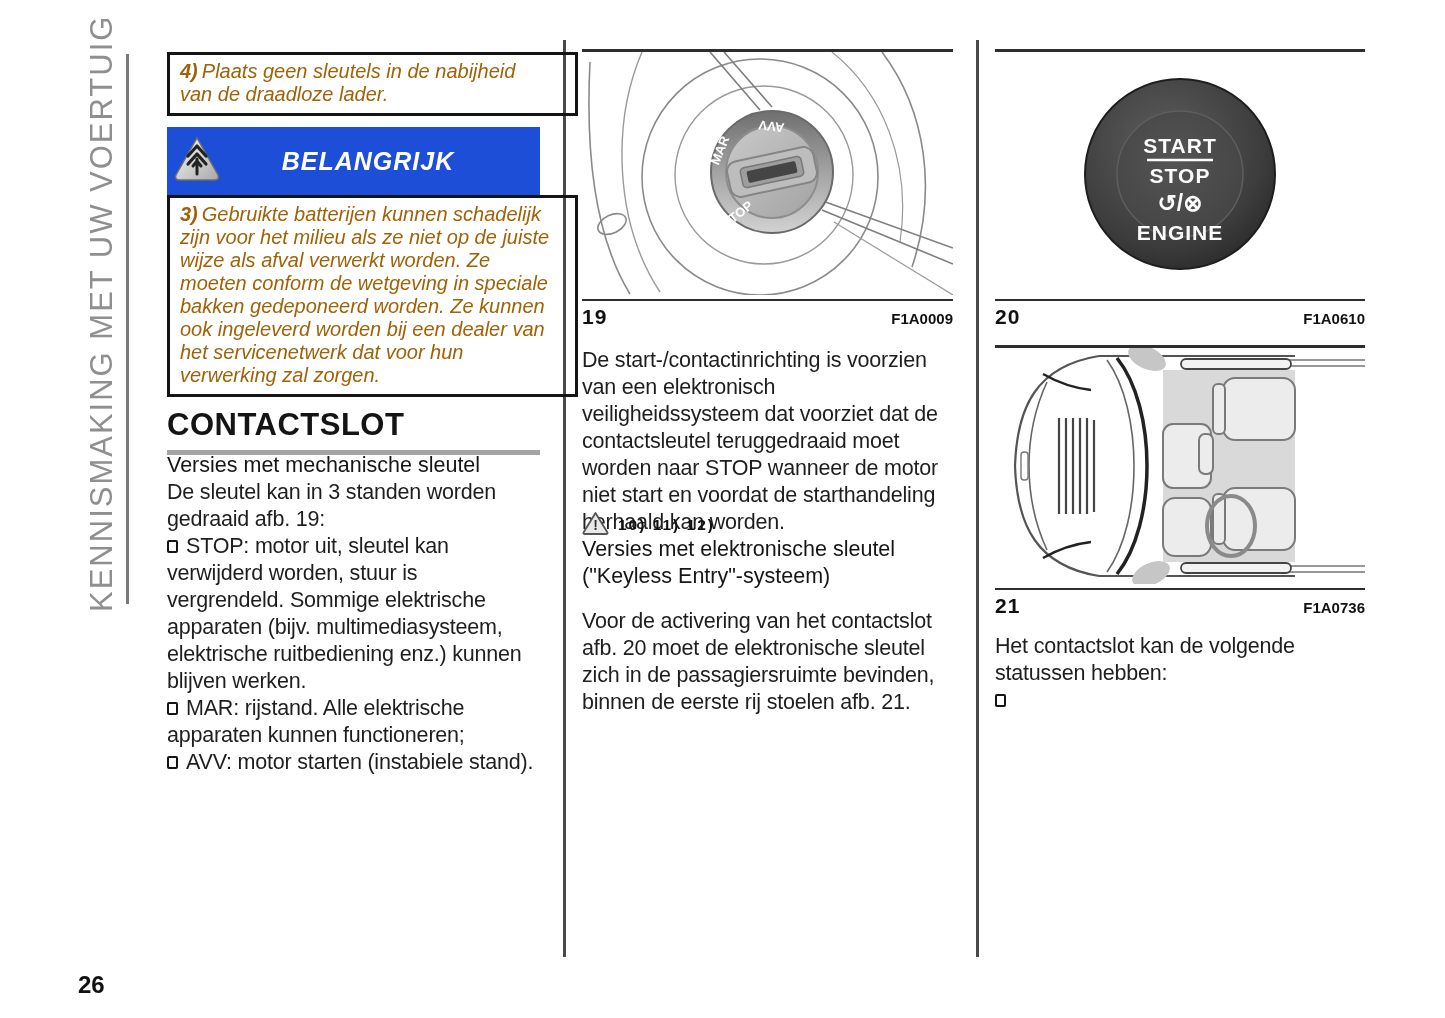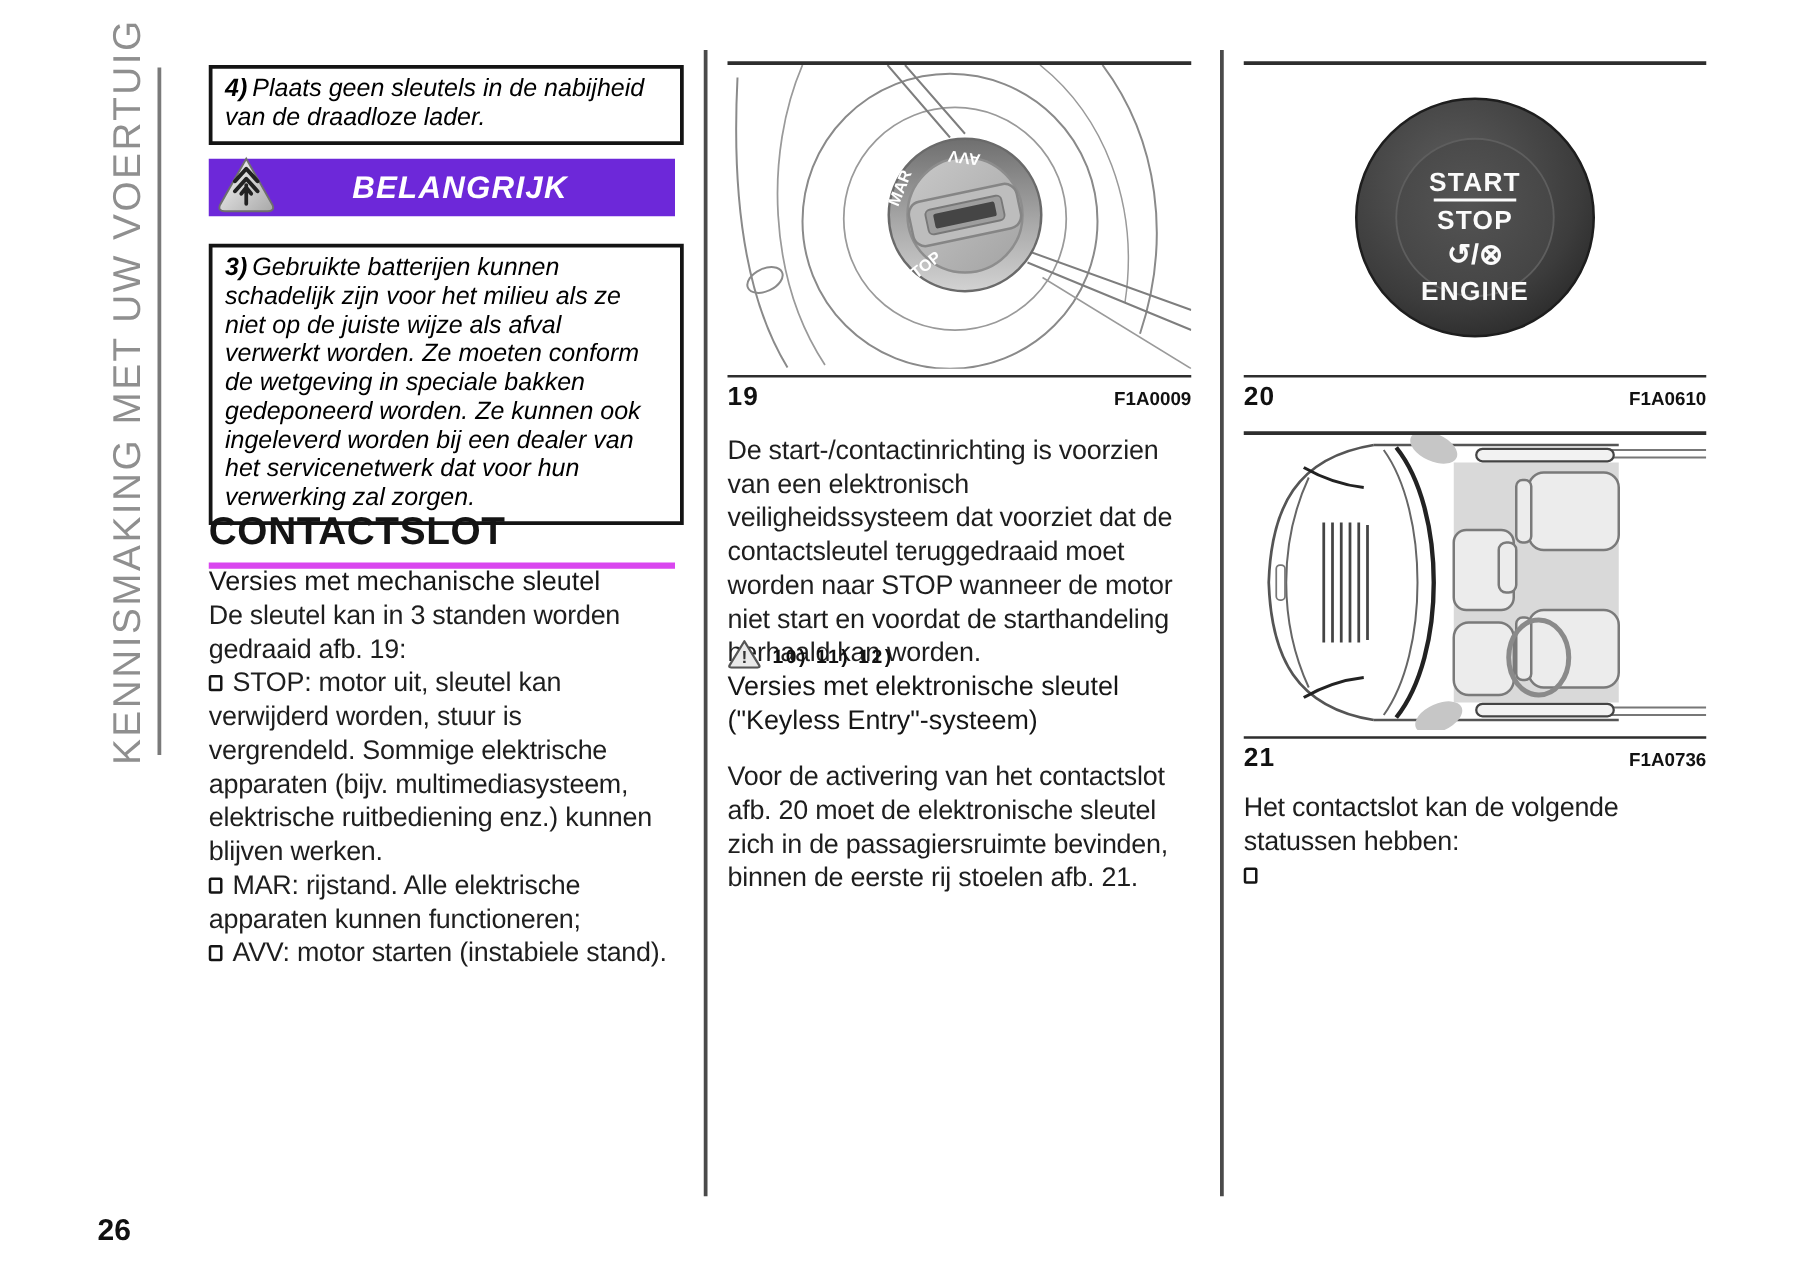--- a/index.html
+++ b/index.html
@@ -21,43 +21,43 @@
 
   
   .col { position:absolute; top:0; }
   .col1 { left:167px; width:373px; }
   .col2 { left:582px; width:371px; }
   .col3 { left:995px; width:370px; }
   .divider { position:absolute; top:40px; height:917px; width:3px; background:#4a4a4a; }
 
   
   .note-box {
-    position:absolute; left:0; width:380px; box-sizing:border-box;
+    position:absolute; left:0; width:411px; box-sizing:border-box;
     border:3px solid #141414; padding:5px 23px 7px 10px;
-    font-style:italic; font-size:20px; line-height:23px; color:#000000;
+    font-style:italic; font-size:20px; line-height:23px; color:#a16207;
   }
   .note-num { font-weight:bold; font-style:italic; padding-right:4px; }
 
   
   .banner {
-    position:absolute; left:0; top:127px; width:373px; height:46px;
-    background:#6d28d9; display:flex; align-items:center;
+    position:absolute; left:0; top:127px; width:373px; height:68px;
+    background:#1d4ed8; display:flex; align-items:center;
   }
   .banner-icon { margin-left:5px; flex:0 0 auto; }
   .banner-label {
     flex:1 1 auto; text-align:center; color:#ffffff;
     font-weight:bold; font-style:italic; font-size:25px; letter-spacing:1px;
     padding-right:26px;
   }
 
   
   .heading {
     position:absolute; left:0; top:407px; width:373px; margin:0;
     font-size:31px; font-weight:800; letter-spacing:0.5px; color:#141414;
-    border-bottom:5px solid #d946ef; padding-bottom:7px;
+    border-bottom:5px solid #a3a3a3; padding-bottom:7px;
   }
 
   .flow { position:absolute; left:0; }
   .subhead { font-weight:normal; font-size:21.5px; line-height:27px; color:#161616; }
   .para { font-size:21.5px; line-height:27px; color:#1e1e1e; letter-spacing:-0.2px; }
 
   .sq {
     display:inline-block; width:11px; height:13px; box-sizing:border-box;
     border:2.5px solid #141414; border-radius:2px; margin-right:8px;
   }

